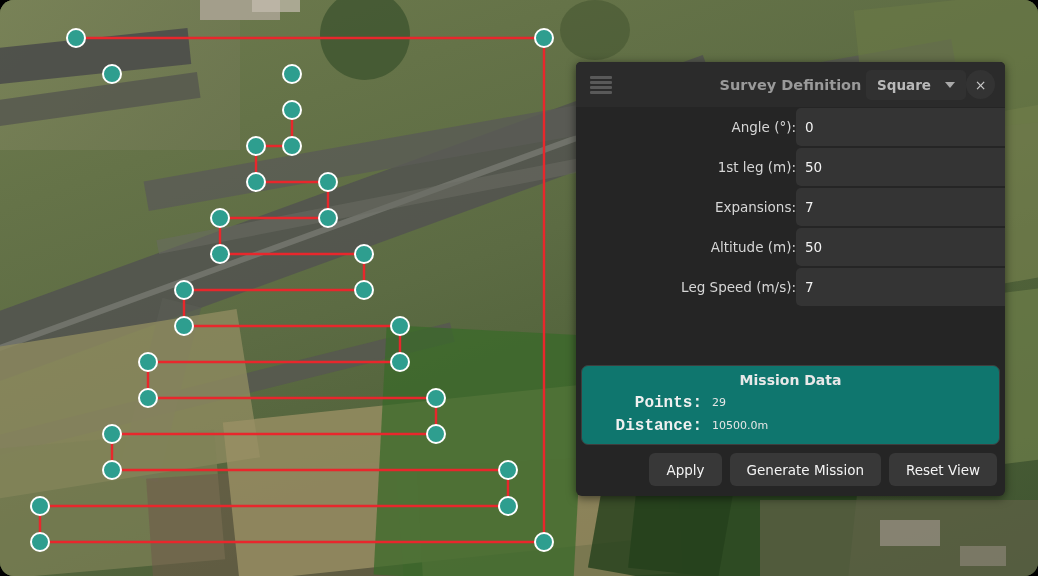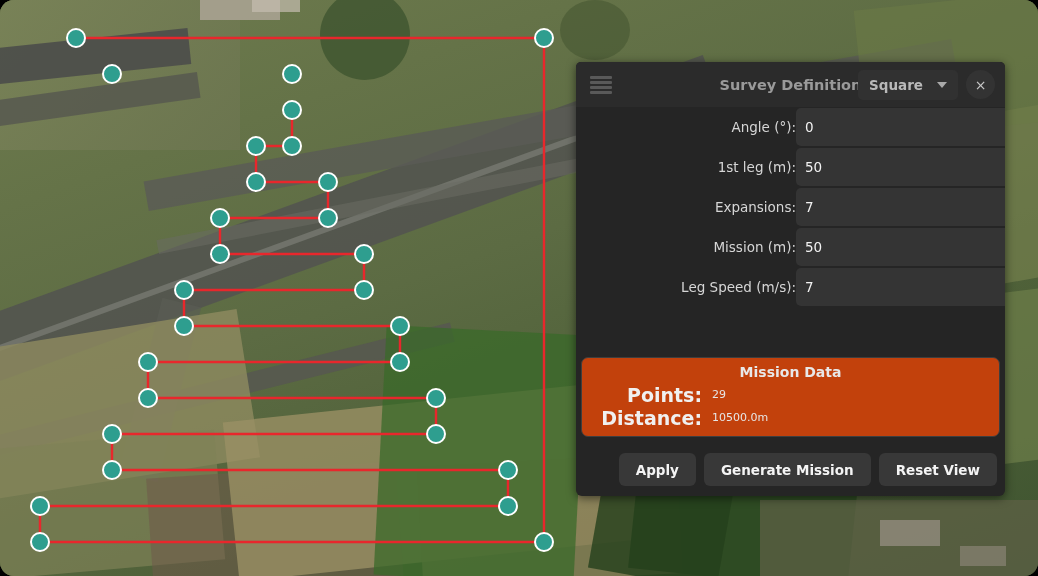--- a/index.html
+++ b/index.html
@@ -57,21 +57,21 @@
   }
   .hamburger { width: 22px; height: 18px; display: flex; flex-direction: column;
                justify-content: space-between; cursor: pointer; }
   .hamburger i { display: block; height: 3px; background: #595959; border-radius: 1px; }
 
   .panel-title {
     position: absolute; left: 0; right: 0; text-align: center;
     font-size: 14.5px; font-weight: bold; color: #9a9a9a;
     pointer-events: none;
   }
-  .header-right { margin-left: auto; display: flex; align-items: center; gap: 8px; z-index: 2; }
+  .header-right { margin-left: auto; display: flex; align-items: center; z-index: 2; }
 
   .shape-select {
     background: #313131; border-radius: 5px;
     height: 30px; padding: 0 11px;
     display: flex; align-items: center; gap: 14px;
     color: #b9b9b9; font-size: 13.5px; font-weight: bold;
     cursor: pointer;
   }
   .caret { width: 0; height: 0; border-left: 5.5px solid transparent;
            border-right: 5.5px solid transparent; border-top: 6px solid #a9a9a9; }
@@ -116,47 +116,47 @@
     position: absolute; left: 2px; top: 2px;
     width: 19px; height: 19px; border-radius: 50%;
     background: #cccccc;
   }
 
   
   .mission-box {
     margin: 5px 5px 0 5px;
     border: 1px solid #3e3e3e;
     border-radius: 7px;
-    background: #c2410c;
+    background: #0f766e;
     padding: 6px 0 7px 0;
     overflow: hidden;
   }
   .mission-title {
     text-align: center; color: #e8e8e8; font-size: 14px; font-weight: bold;
     margin-bottom: 3px;
   }
   .mission-row { display: flex; align-items: center; height: 23px; }
   .mission-key {
     width: 130px; flex: 0 0 130px; text-align: right; padding-right: 10px;
-    color: #f0f0f0; font-size: 19px; font-weight: bold;
+    color: #f0f0f0; font-size: 16px; font-weight: bold;
     white-space: nowrap;
+    font-family: Liberation Mono, monospace;
   }
   .mission-val { color: #e6e6e6; font-size: 11px; }
 
   .btn-row {
     display: flex; justify-content: flex-end; align-items: center;
     gap: 8px; padding: 8px 8px 10px 8px;
   }
   .btn {
     background: #383838; color: #f4f4f4;
     border: none; border-radius: 6px;
     height: 33px; padding: 0 17px;
-    font-size: 13.5px; font-weight: bold; cursor: pointer;
+    font-size: 13.5px; font-weight: normal; cursor: pointer;
     font-family: "DejaVu Sans", "Liberation Sans", sans-serif;
-    margin-top: 8px;
   }
 </style>
 </head>
 <body>
 
 <div id="app">
 
   <div id="map">
     <div id="map-tiles">
 
@@ -299,21 +299,21 @@
             <input class="text-input" type="text" value="50" style="">
           </div>
         </div>
         <div class="row spaced">
           <div class="row-label">Expansions:</div>
           <div class="row-field">
             <input class="text-input" type="text" value="7" style="">
           </div>
         </div>
         <div class="row spaced">
-          <div class="row-label">Mission (m):</div>
+          <div class="row-label">Altitude (m):</div>
           <div class="row-field">
             <input class="text-input" type="text" value="50" style="">
           </div>
         </div>
         <div class="row spaced">
           <div class="row-label">Leg Speed (m/s):</div>
           <div class="row-field">
             <input class="text-input" type="text" value="7" style="">
           </div>
         </div>

